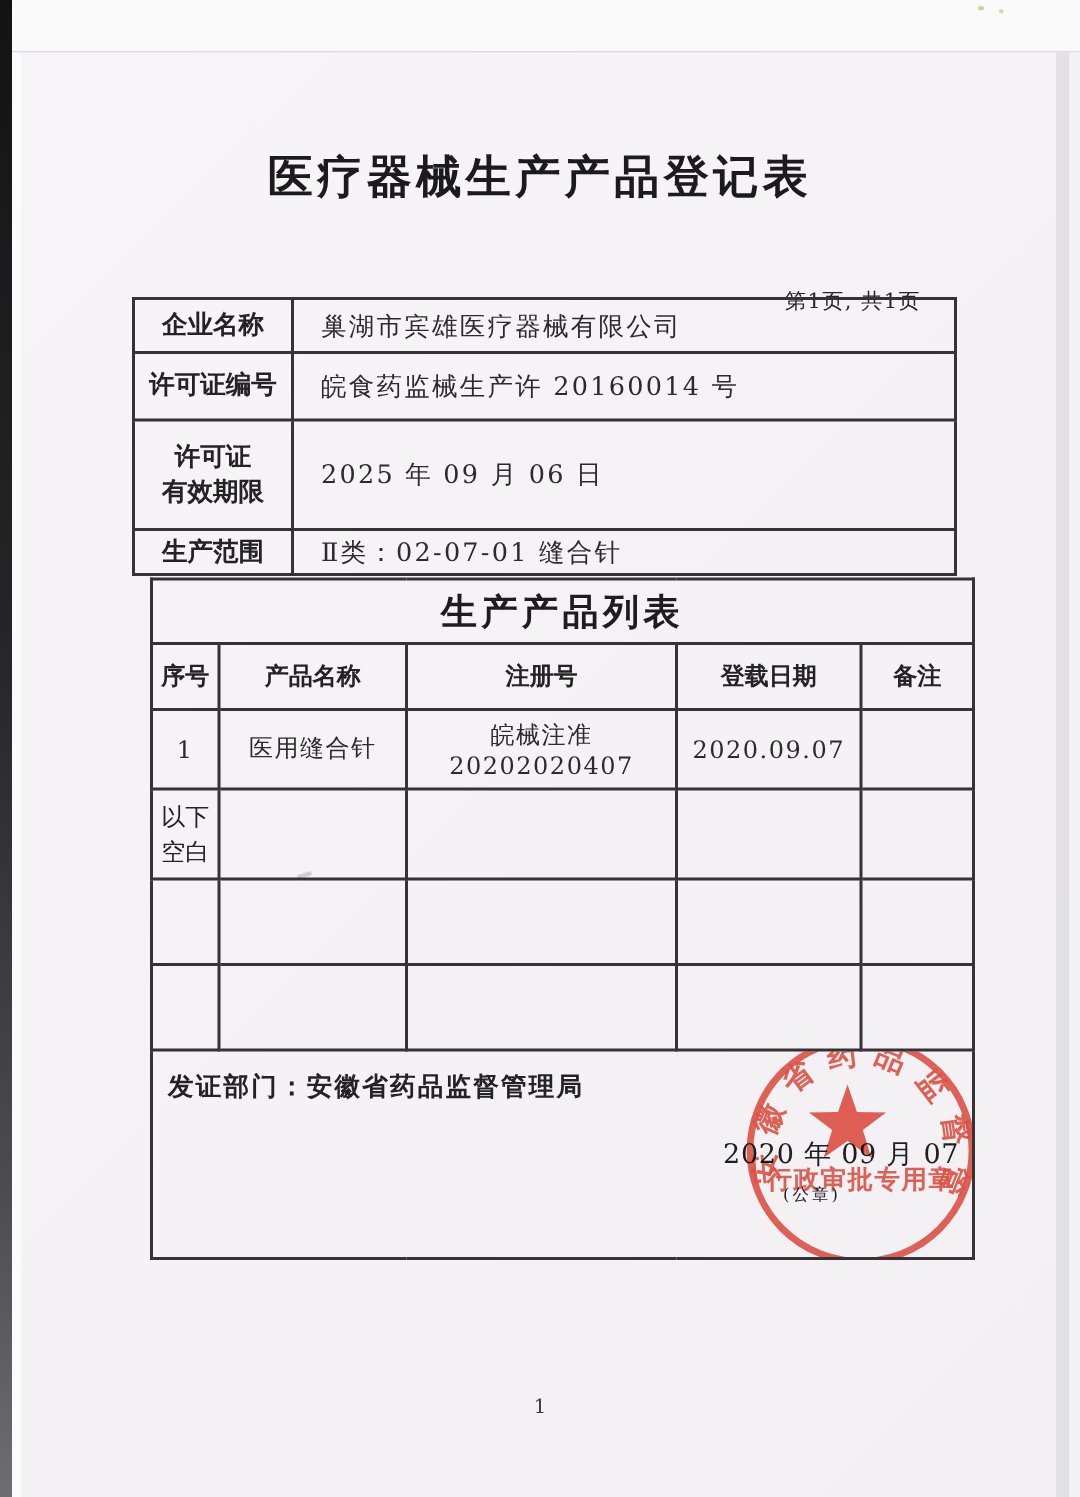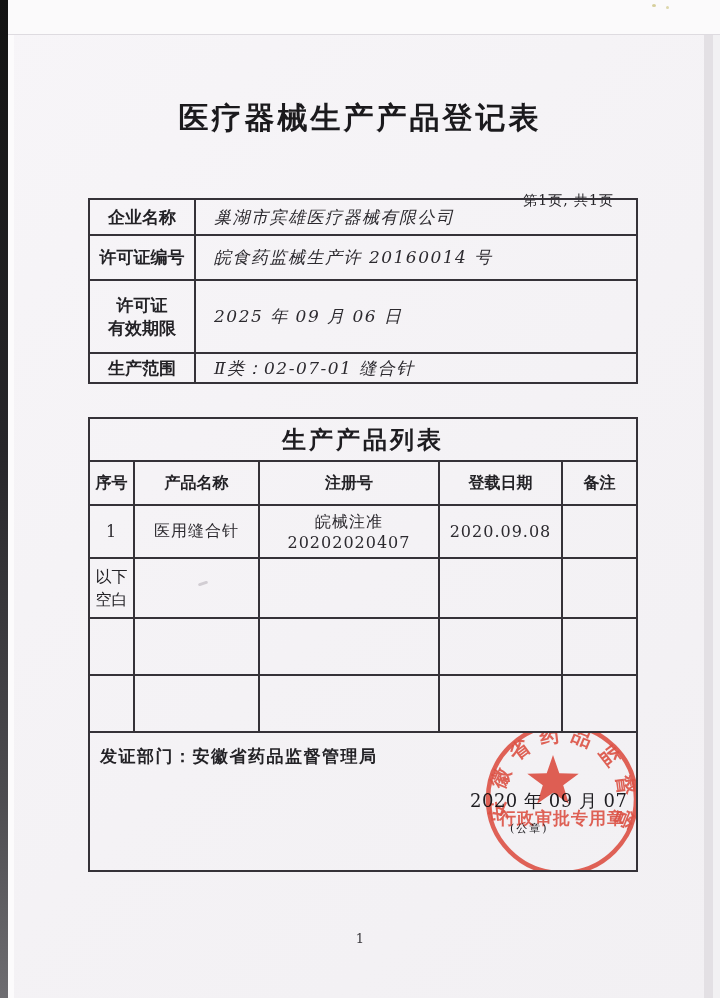--- a/index.html
+++ b/index.html
@@ -65,24 +65,24 @@
   }
 
   .info-table { position: absolute; left: 88px; top: 198px; width: 548px; }
   .info-table td.lbl {
     width: 106px; text-align: center;
     font-weight: bold; font-size: 17px;
     white-space: pre-line; line-height: 1.35;
   }
   .info-table td.val {
     padding-left: 18px;
-    font-size: 17px; letter-spacing: 1.5px; color: #2c2a2f; font-style: italic;
-  }
-
-  .product-table { position: absolute; left: 88px; top: 385px; width: 548px; margin-top: 32px; }
+    font-size: 17px; letter-spacing: 1.5px; color: #2c2a2f;
+  }
+
+  .product-table { position: absolute; left: 100px; top: 385px; width: 548px; }
   .product-table td { text-align: center; }
   .product-table .section-title-cell {
     font-size: 24px; font-weight: bold; letter-spacing: 3px; color: #1d1c20;
   }
   .product-table .head { font-weight: bold; font-size: 16px; }
   .product-table .data { font-size: 16px; letter-spacing: 1px; color: #2c2a2f; }
   .product-table .pre { white-space: pre-line; line-height: 1.45; font-size: 16px; }
 
   .footer-cell { position: relative; }
   .issuer-line {
@@ -168,21 +168,21 @@
       <td class="head">序号</td>
       <td class="head">产品名称</td>
       <td class="head">注册号</td>
       <td class="head">登载日期</td>
       <td class="head">备注</td>
     </tr>
     <tr style="height:53px">
       <td class="data">1</td>
       <td class="data">医用缝合针</td>
       <td class="data">皖械注准 20202020407</td>
-      <td class="data">2020.09.08</td>
+      <td class="data">2020.09.07</td>
       <td class="data"></td>
     </tr>
     <tr style="height:60px">
       <td class="pre">以下
 空白</td>
       <td class="data"></td>
       <td class="data"></td>
       <td class="data"></td>
       <td class="data"></td>
     </tr>

